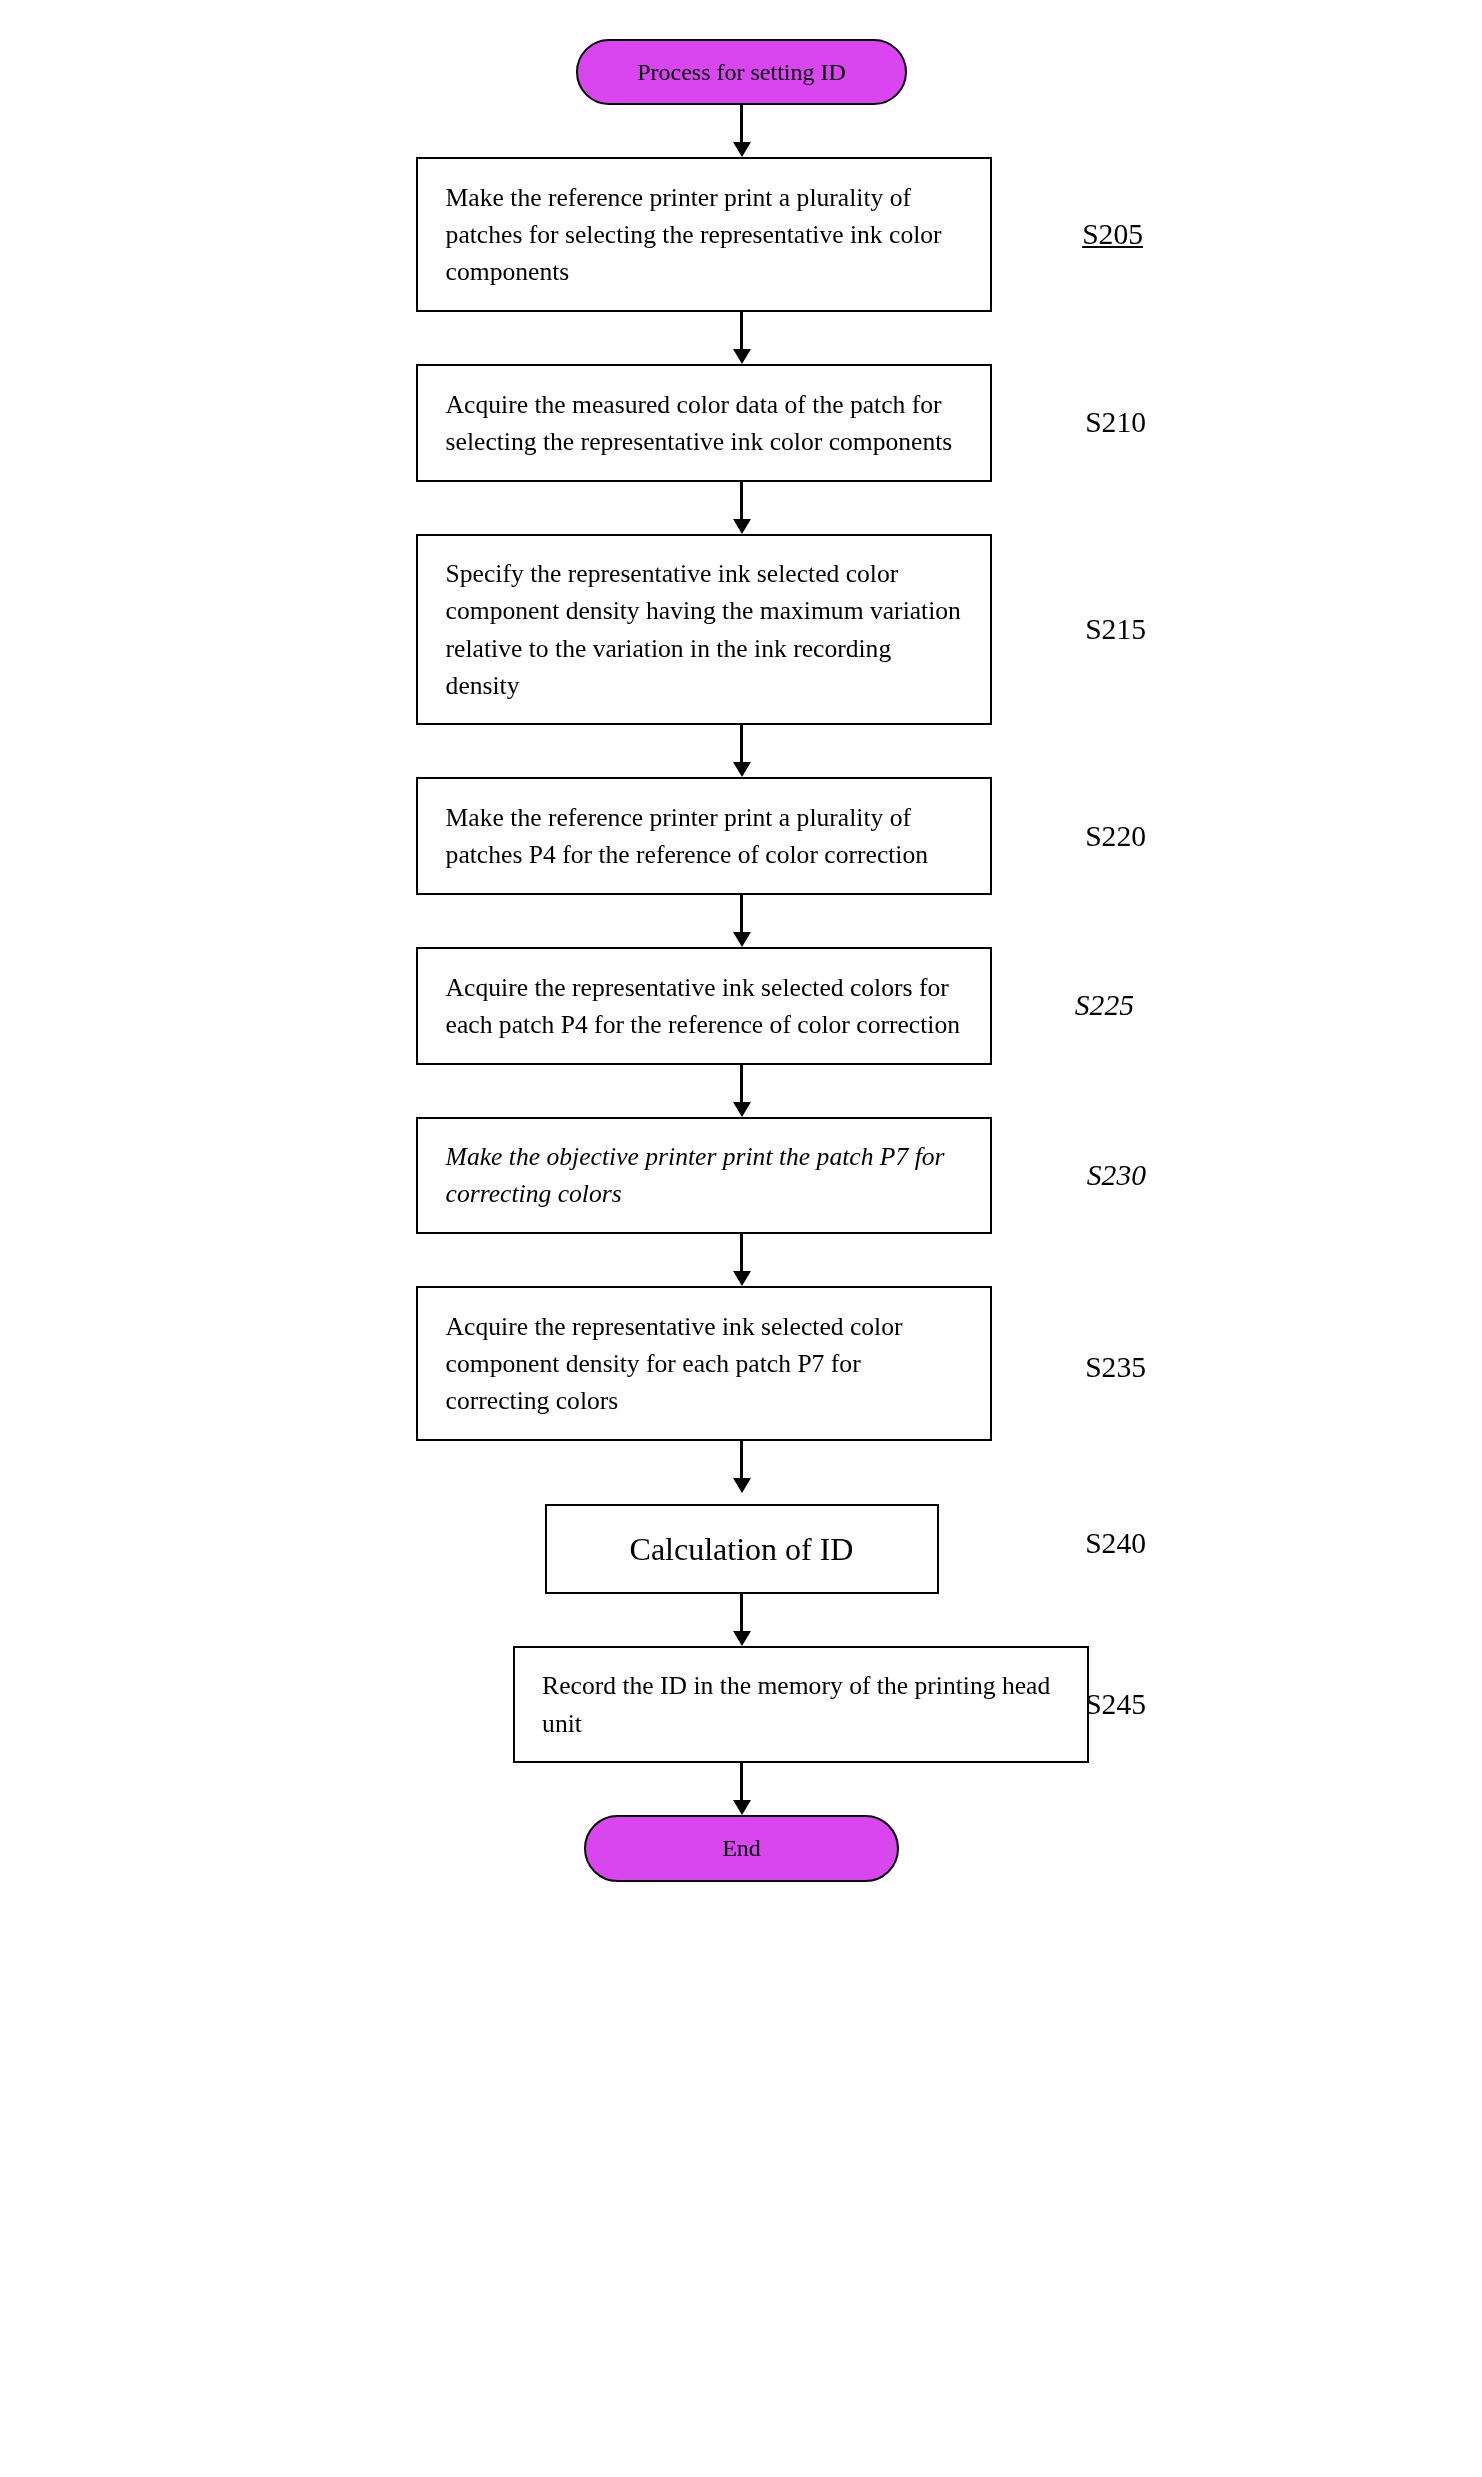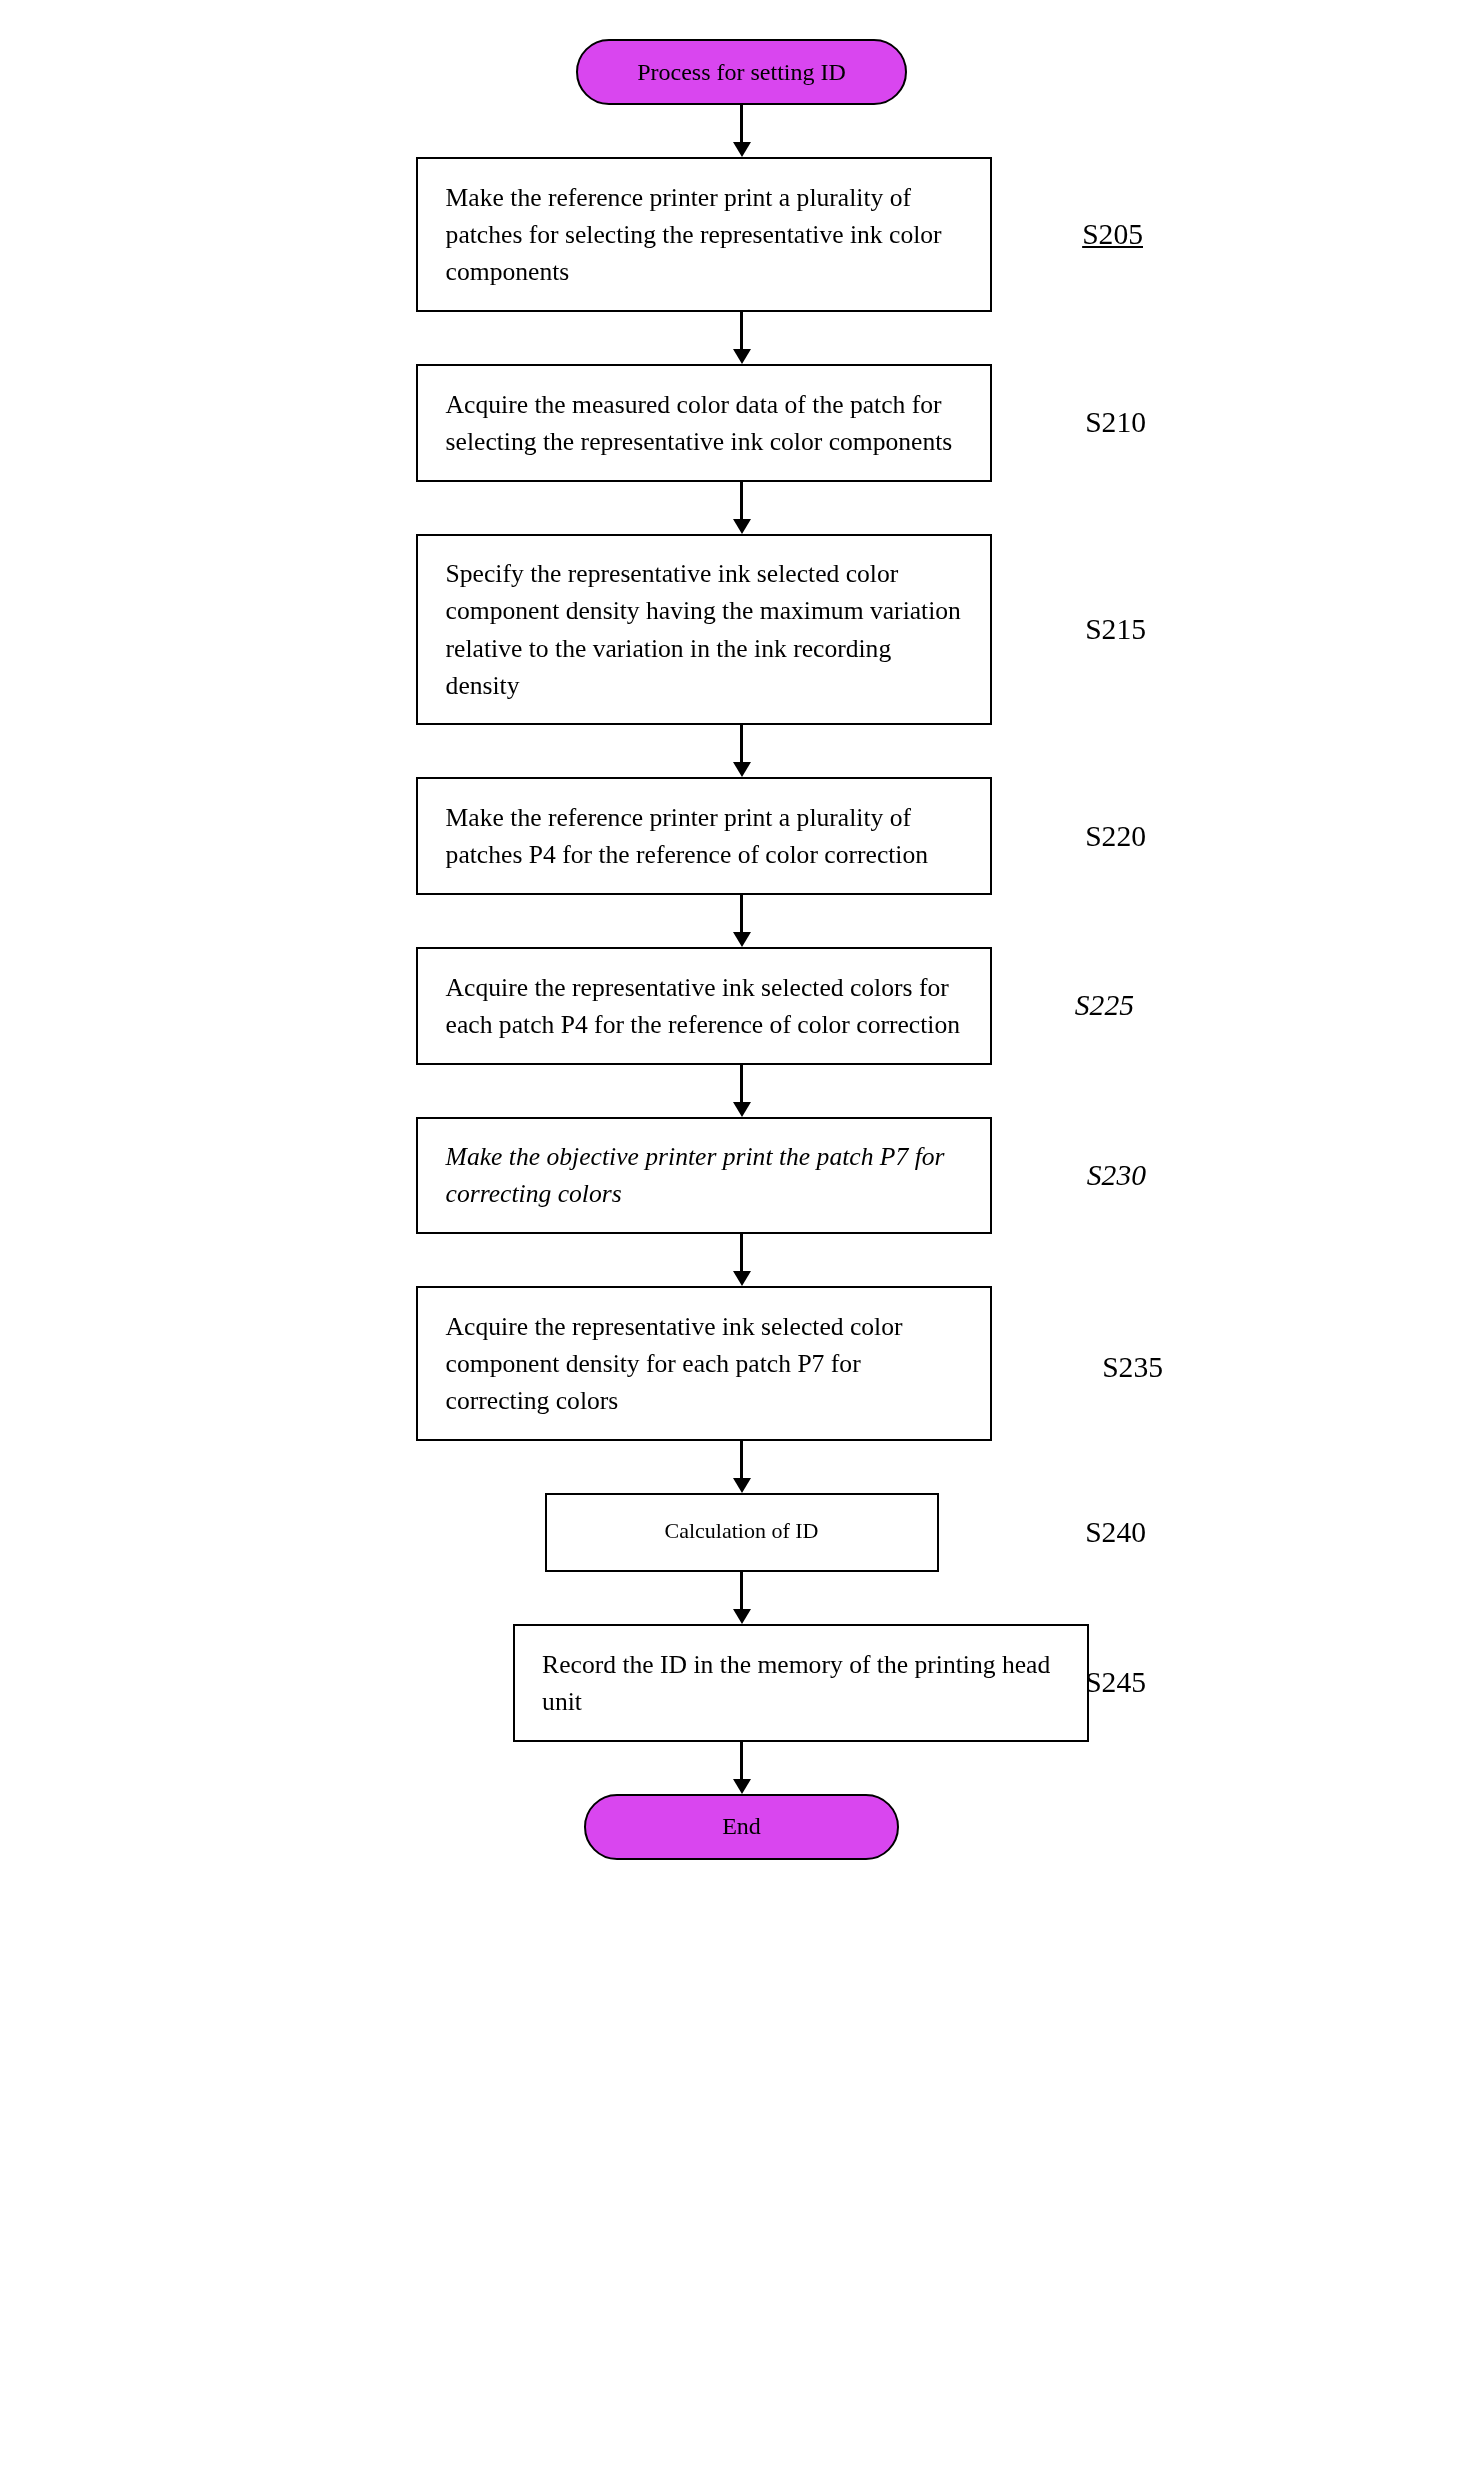--- a/index.html
+++ b/index.html
@@ -33,26 +33,27 @@
       border-radius: 39px;
       padding: 17.7px 59px;
       font-size: 24px;
       text-align: center;
       background: #d946ef;
       min-width: 315px;
     }
     .box-process {
       border: 2.5px solid #000;
       padding: 19.7px 27.6px;
-      font-size: 22px;
+      font-size: 32px;
       text-align: left;
       background: #fff;
       width: 571px;
       min-height: 79px;
       line-height: 1.45;
+      margin-top: 11px;
     }
     .box-process-wide {
       border: 2.5px solid #000;
       padding: 19.7px 27.6px;
       font-size: 25.6px;
       text-align: left;
       background: #fff;
       width: 576px;
       min-height: 79px;
       line-height: 1.45;
@@ -169,21 +170,21 @@
 
   <div class="connector-block">
     <div class="connector" style="height:37px;"></div>
     <div class="arrow-down"></div>
   </div>
 
   <div class="step-row" style="position:relative; justify-content:flex-start; padding-left:118px;">
     <div class="box-process-wide">
       <span>Acquire the representative ink selected color component density for each patch P7 for correcting colors</span>
     </div>
-    <span class="step-label" style="right:22px;margin-top:8px;">S235</span>
+    <span class="step-label" style="right:39px;margin-top:8px;">S235</span>
   </div>
 
   <div class="connector-block">
     <div class="connector" style="height:37px;"></div>
     <div class="arrow-down"></div>
   </div>
 
   <div class="step-row" style="position:relative; justify-content:center;">
     <div class="box-process" style="text-align:center; width:394px;">
       <span>Calculation of ID</span>

